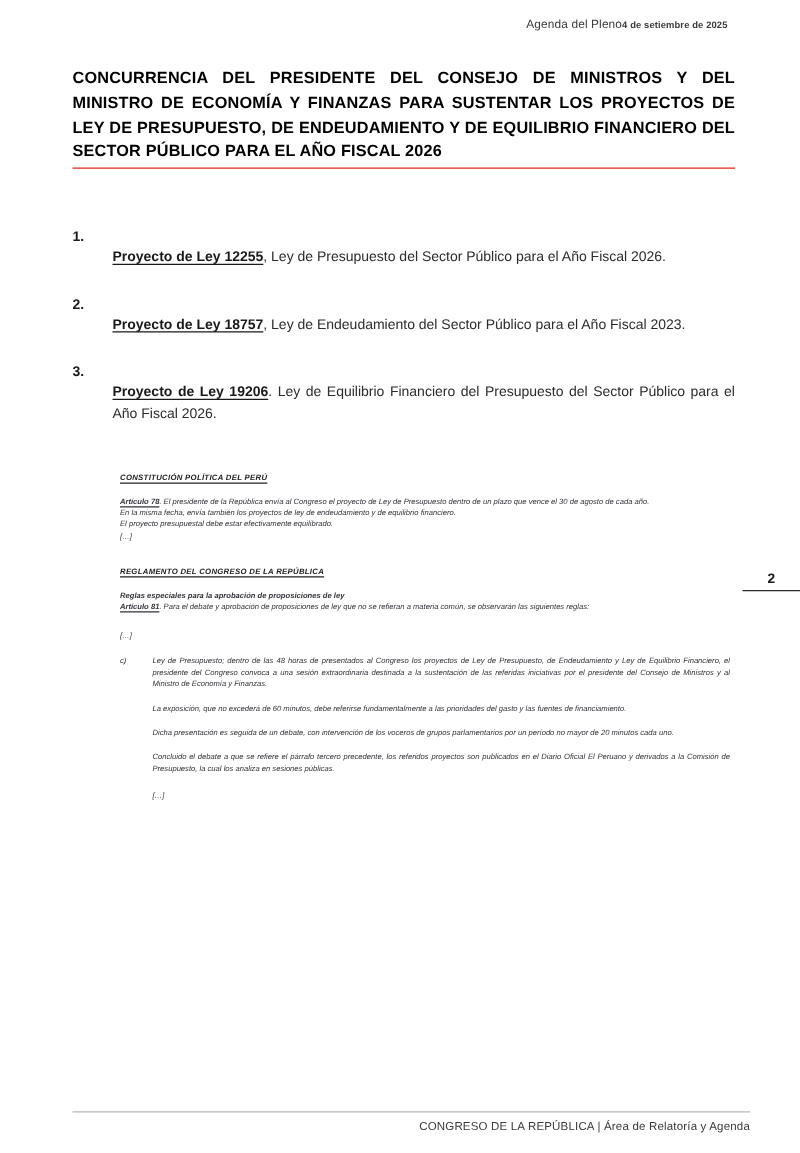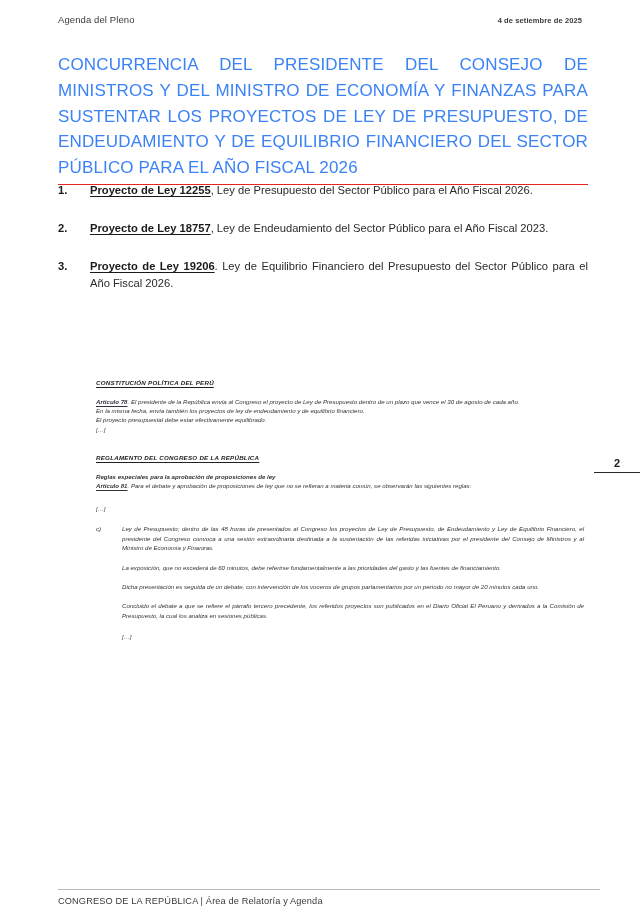--- a/index.html
+++ b/index.html
@@ -23,21 +23,21 @@
     background: #ffffff;
   }
 
   
   .doc-header {
     position: absolute;
     left: 58px;
     right: 58px;
     top: 14px;
     display: flex;
-    justify-content: space-between;
+    justify-content: flex-end;
     align-items: baseline;
   }
   .doc-header .hdr-left {
     font-size: 9.5px;
     color: #3a3a3a;
     letter-spacing: .1px;
   }
   .doc-header .hdr-right {
     font-size: 7.5px;
     color: #3a3a3a;
@@ -46,27 +46,27 @@
   }
 
   
   .title-block {
     position: absolute;
     left: 58px;
     right: 52px;
     top: 52px;
   }
   .doc-title {
-    font-size: 17px;
-    font-weight: normal;
+    font-size: 13px;
+    font-weight: bold;
     line-height: 1.52;
     text-align: justify;
     text-align-last: left;
     letter-spacing: .15px;
-    color: #3b82f6;
+    color: #000000;
     margin: 0;
   }
   .title-rule {
     height: 0;
     border-top: 1.6px solid #e8231f;
     margin-top: 3px;
   }
 
   
   .bill-list {
@@ -87,20 +87,21 @@
     color: #1a1a1a;
     line-height: 1.45;
   }
   .bill-text {
     flex: 1;
     font-size: 11.2px;
     line-height: 1.45;
     text-align: justify;
     text-align-last: left;
     color: #2b2b2b;
+    margin-top: 16px;
   }
   .bill-ref {
     font-weight: bold;
     text-decoration: underline;
     text-underline-offset: 2px;
     color: #1a1a1a;
   }
 
   
   .legal-block {
@@ -183,21 +184,21 @@
     position: absolute;
     left: 58px;
     right: 40px;
     bottom: 16px;
   }
   .footer-rule {
     border-top: 1px solid #b9b9b9;
     margin-bottom: 6px;
   }
   .footer-text {
-    text-align: left;
+    text-align: right;
     font-size: 9.2px;
     color: #3a3a3a;
     letter-spacing: .15px;
   }
 </style>
 </head>
 <body>
 
 <div class="page">
 

